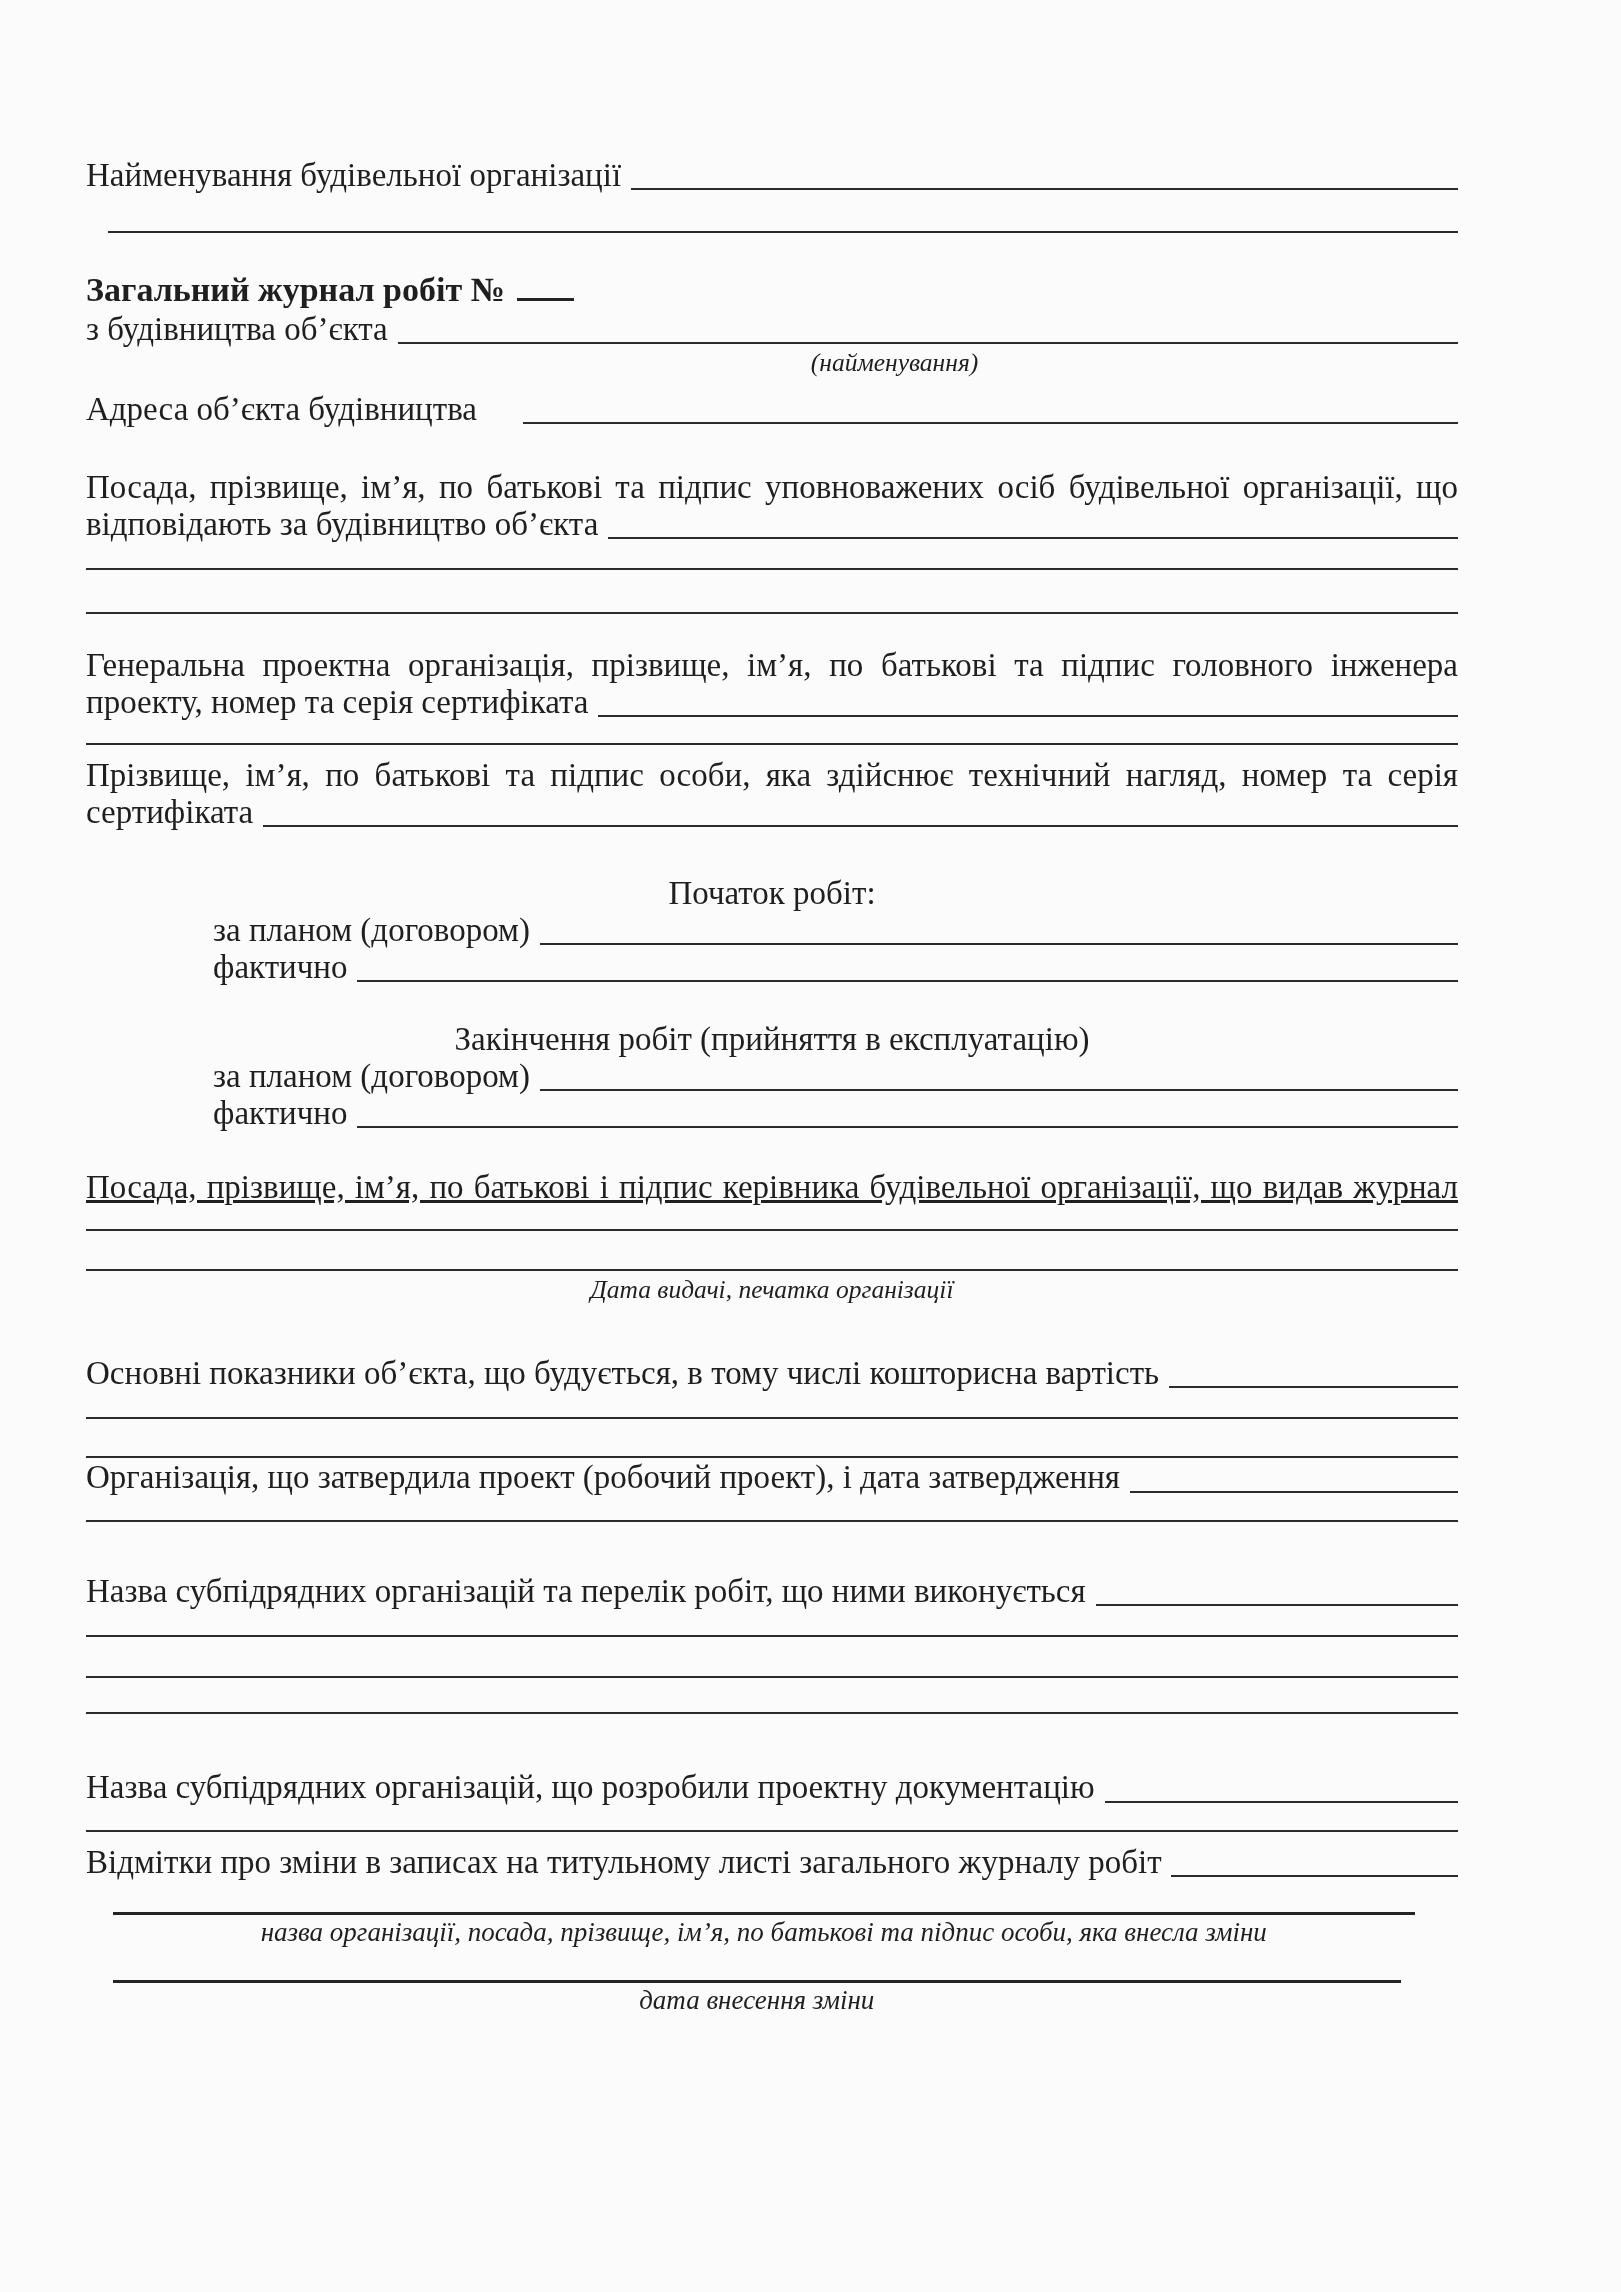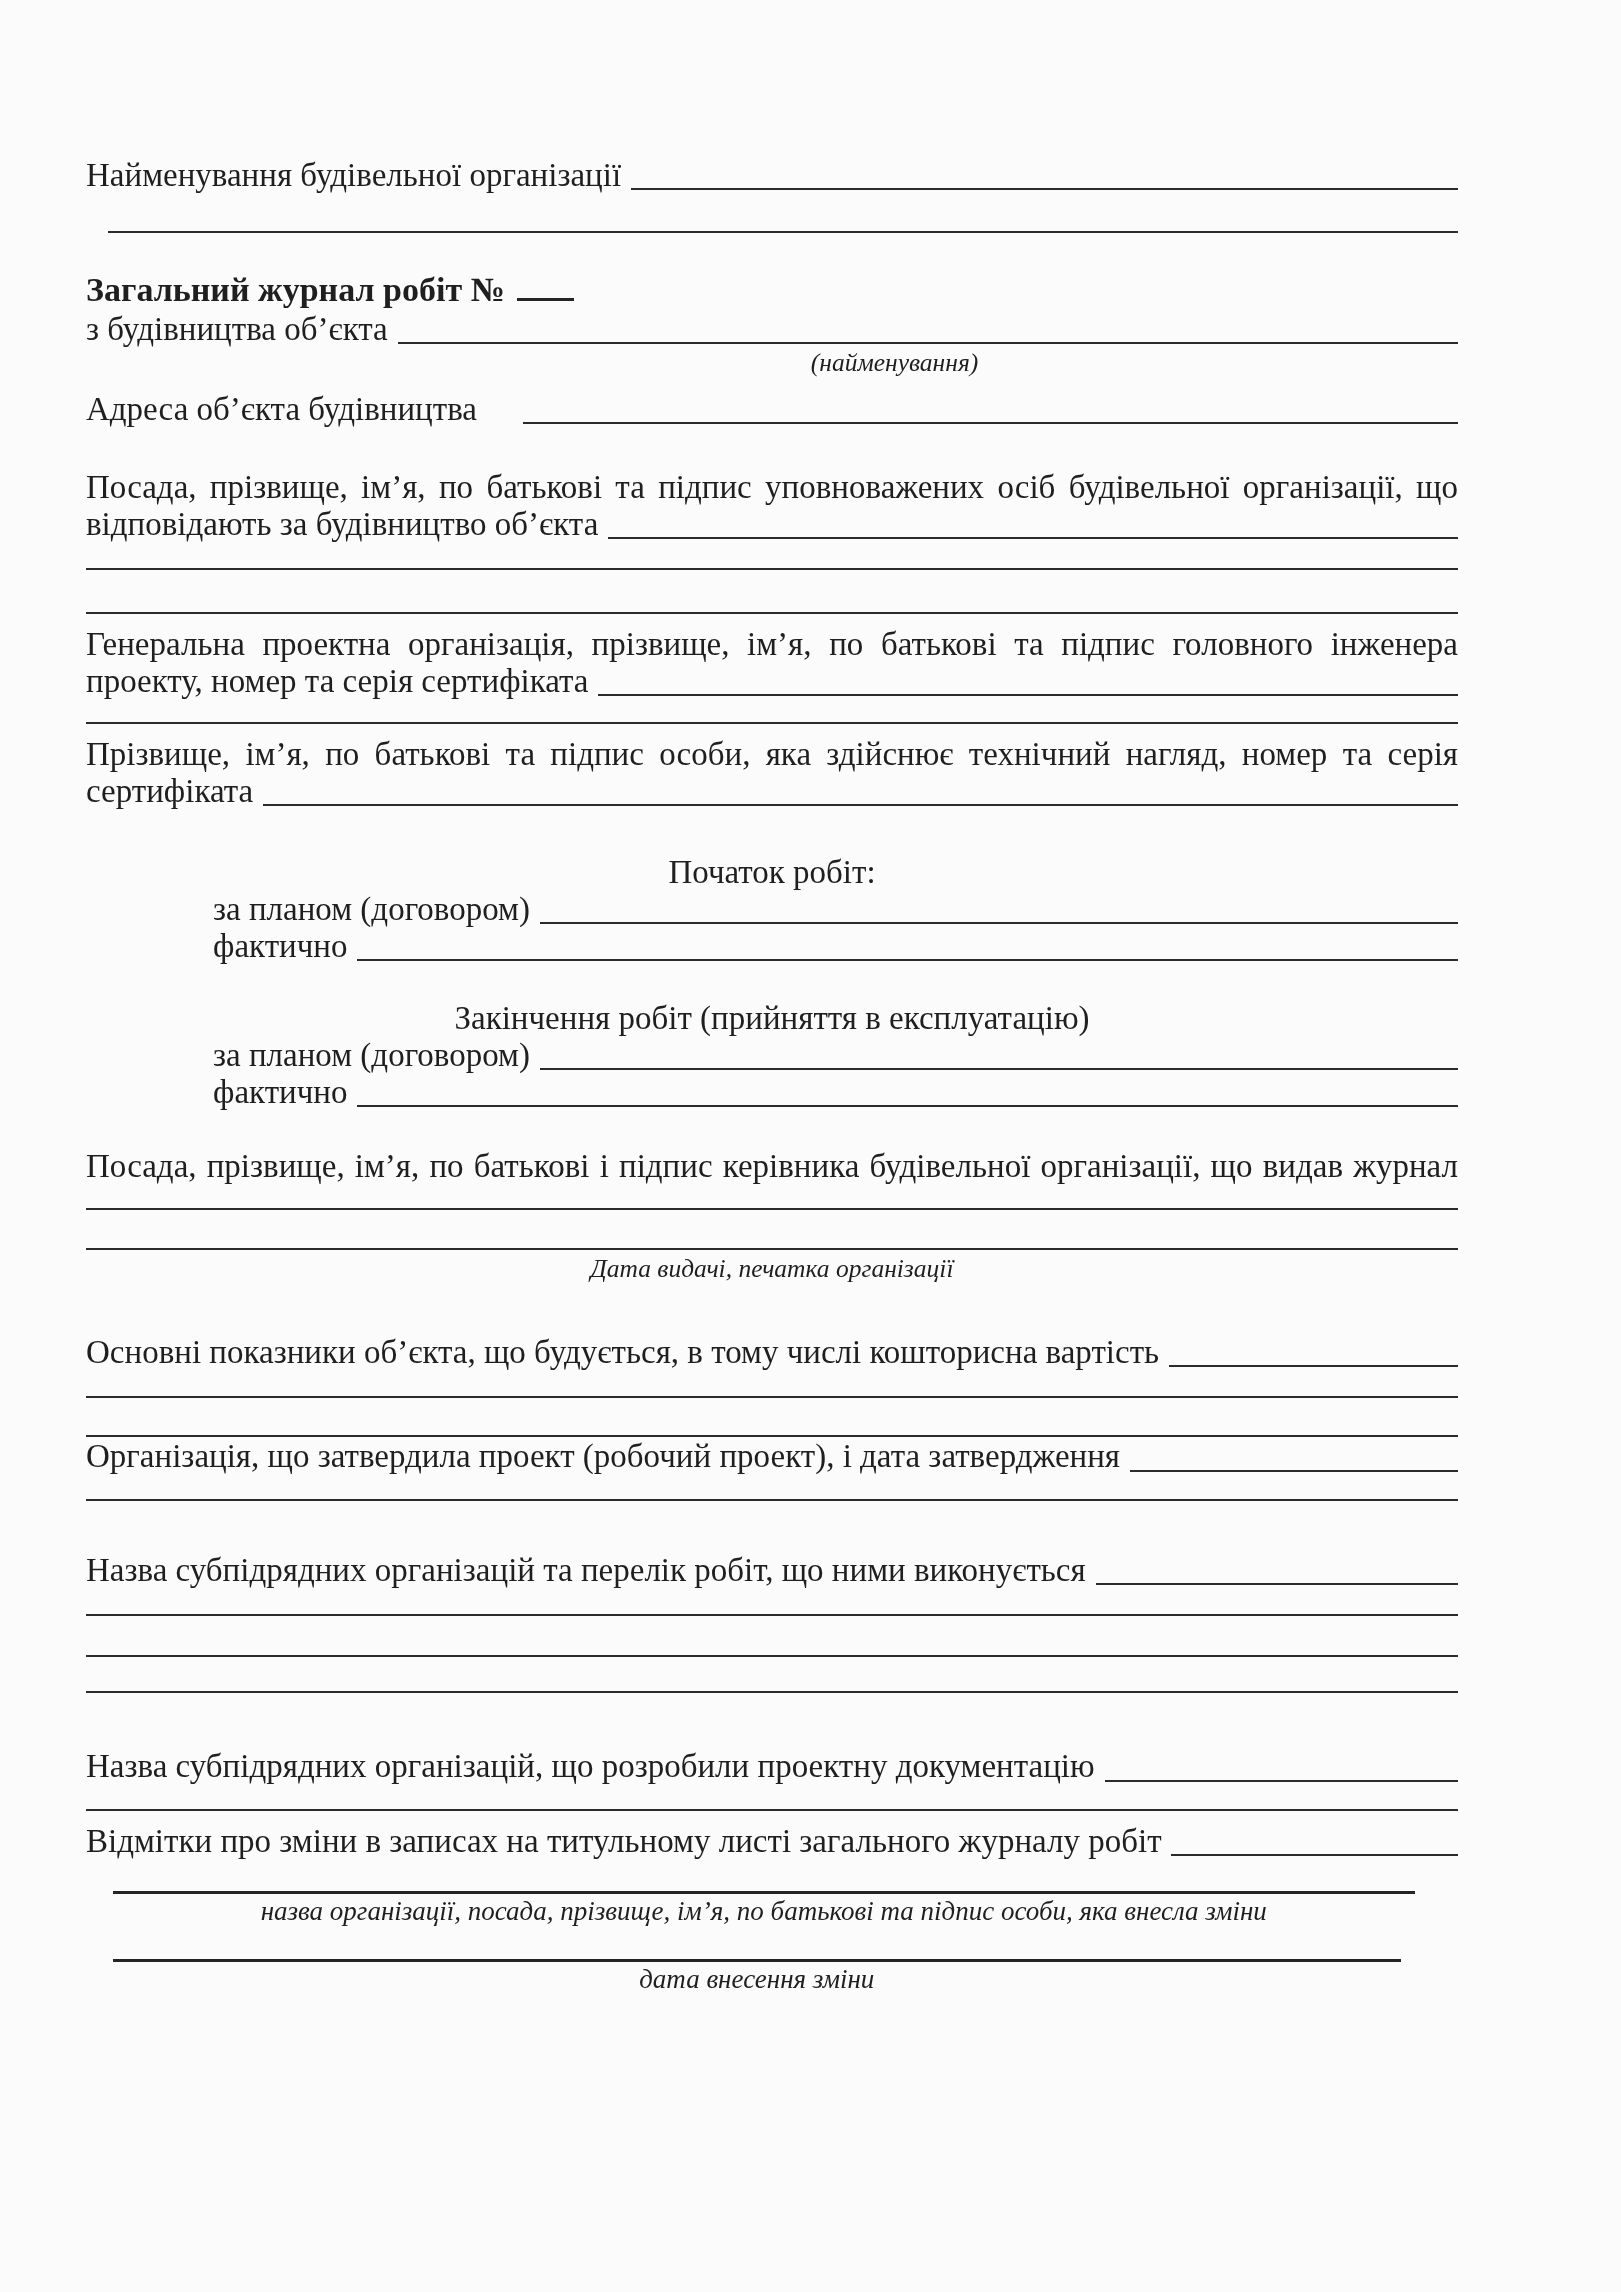--- a/index.html
+++ b/index.html
@@ -103,21 +103,21 @@
   </div>
 
   <div class="jline" style="margin-top:41px;">Посада, прізвище, ім’я, по батькові та підпис уповноважених осіб будівельної організації, що</div>
   <div class="row">
     <span class="lbl">відповідають за будівництво об’єкта</span>
     <span class="fill"></span>
   </div>
   <div class="line" style="height:25.5px;"></div>
   <div class="line" style="height:42px;"></div>
 
-  <div class="jline" style="margin-top:12px;">Генеральна проектна організація, прізвище, ім’я, по батькові та підпис головного інженера</div>
+  <div class="jline" style="margin-top:33px;">Генеральна проектна організація, прізвище, ім’я, по батькові та підпис головного інженера</div>
   <div class="row">
     <span class="lbl">проекту, номер та серія сертифіката</span>
     <span class="fill"></span>
   </div>
   <div class="line" style="height:21.6px;"></div>
 
   <div class="jline" style="margin-top:11.8px;">Прізвище, ім’я, по батькові та підпис особи, яка здійснює технічний нагляд, номер та серія</div>
   <div class="row">
     <span class="lbl">сертифіката</span>
     <span class="fill"></span>
@@ -136,21 +136,21 @@
   <div class="plain" style="margin-top:35px;">Закінчення робіт (прийняття в експлуатацію)</div>
   <div class="row indent">
     <span class="lbl">за планом (договором)</span>
     <span class="fill"></span>
   </div>
   <div class="row indent">
     <span class="lbl">фактично</span>
     <span class="fill"></span>
   </div>
 
-  <div class="jline" style="margin-top:37px;">Посада, прізвище, ім’я, по батькові і підпис керівника будівельної організації, що видав журнал</div>
+  <div class="jline" style="margin-top:37px;text-decoration:underline;">Посада, прізвище, ім’я, по батькові і підпис керівника будівельної організації, що видав журнал</div>
   <div class="line" style="height:23.5px;"></div>
   <div class="line" style="height:38px;"></div>
   <div class="cap cap-center" style="padding-top:3.9px;">Дата видачі, печатка організації</div>
 
   <div class="row" style="margin-top:51px;">
     <span class="lbl">Основні показники об’єкта, що будується, в тому числі кошторисна вартість</span>
     <span class="fill"></span>
   </div>
   <div class="line" style="height:25.5px;"></div>
   <div class="line" style="height:37px;"></div>

